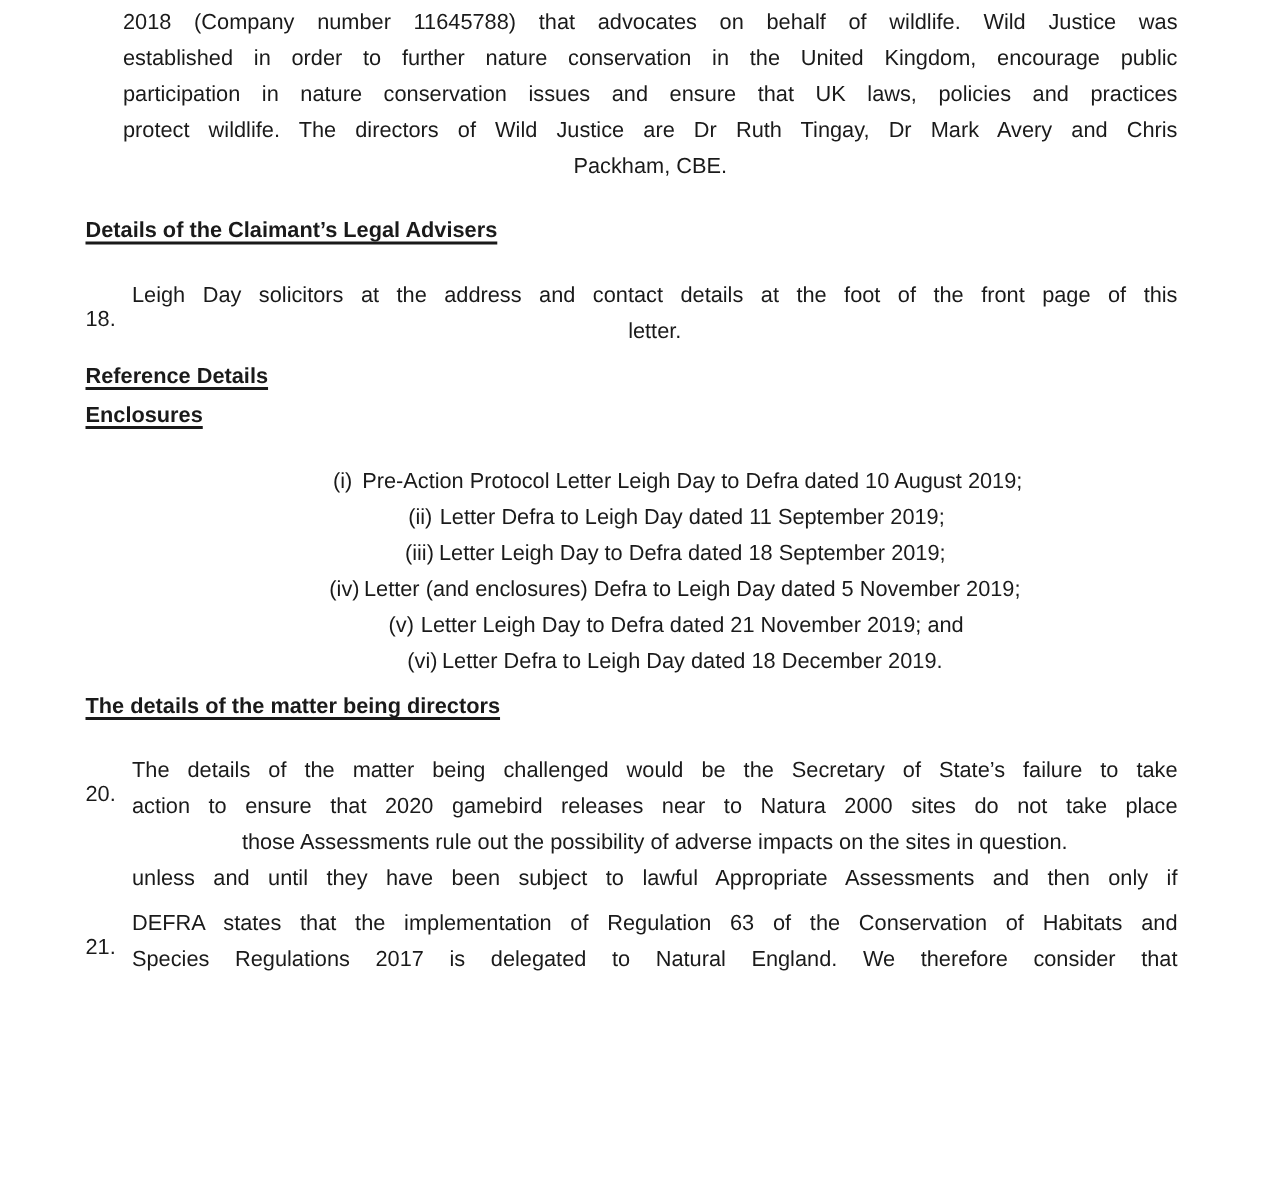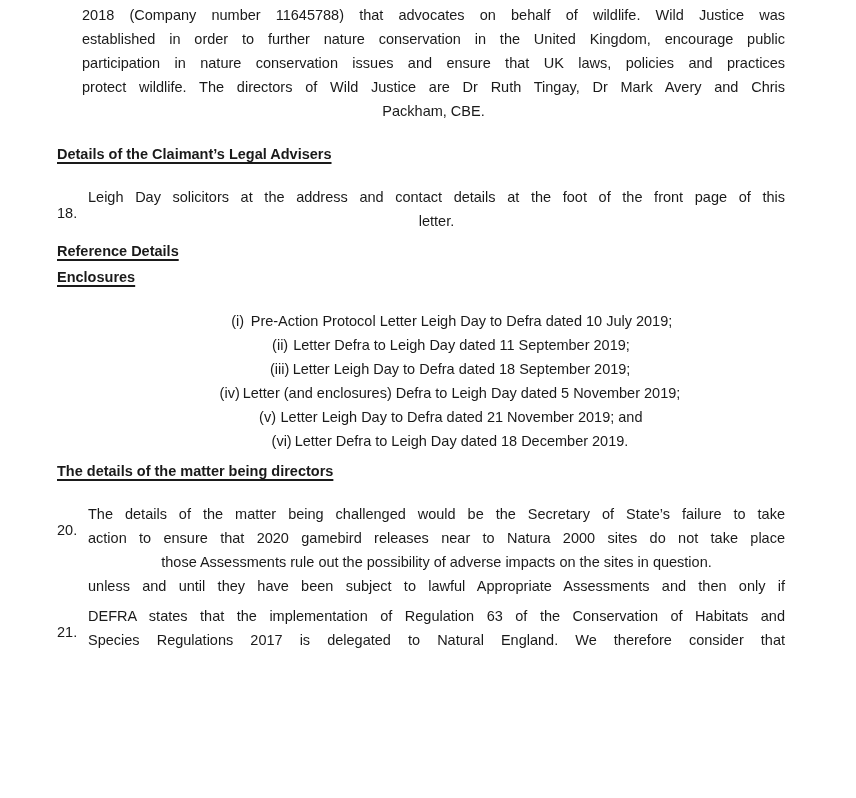--- a/index.html
+++ b/index.html
@@ -83,21 +83,21 @@
   <div class="item">
     <span class="num">18.</span>
     <div class="line jline">Leigh Day solicitors at the address and contact details at the foot of the front page of this</div>
     <div class="line">letter.</div>
   </div>
 
   <div class="heading mt20">Reference Details</div>
 
   <div class="heading mt18">Enclosures</div>
   <div class="enclosure-list">
-    <div class="line"><span class="marker">(i)</span><span class="etext">Pre-Action Protocol Letter Leigh Day to Defra dated 10 July 2019;</span></div>
+    <div class="line"><span class="marker">(i)</span><span class="etext">Pre-Action Protocol Letter Leigh Day to Defra dated 10 August 2019;</span></div>
     <div class="line"><span class="marker">(ii)</span><span class="etext">Letter Defra to Leigh Day dated 11 September 2019;</span></div>
     <div class="line"><span class="marker">(iii)</span><span class="etext">Letter Leigh Day to Defra dated 18 September 2019;</span></div>
     <div class="line"><span class="marker">(iv)</span><span class="etext">Letter (and enclosures) Defra to Leigh Day dated 5 November 2019;</span></div>
     <div class="line"><span class="marker">(v)</span><span class="etext">Letter Leigh Day to Defra dated 21 November 2019; and</span></div>
     <div class="line"><span class="marker">(vi)</span><span class="etext">Letter Defra to Leigh Day dated 18 December 2019.</span></div>
   </div>
 
   <div class="heading mt20">The details of the matter being directors</div>
   <div class="item">
     <span class="num">20.</span>

